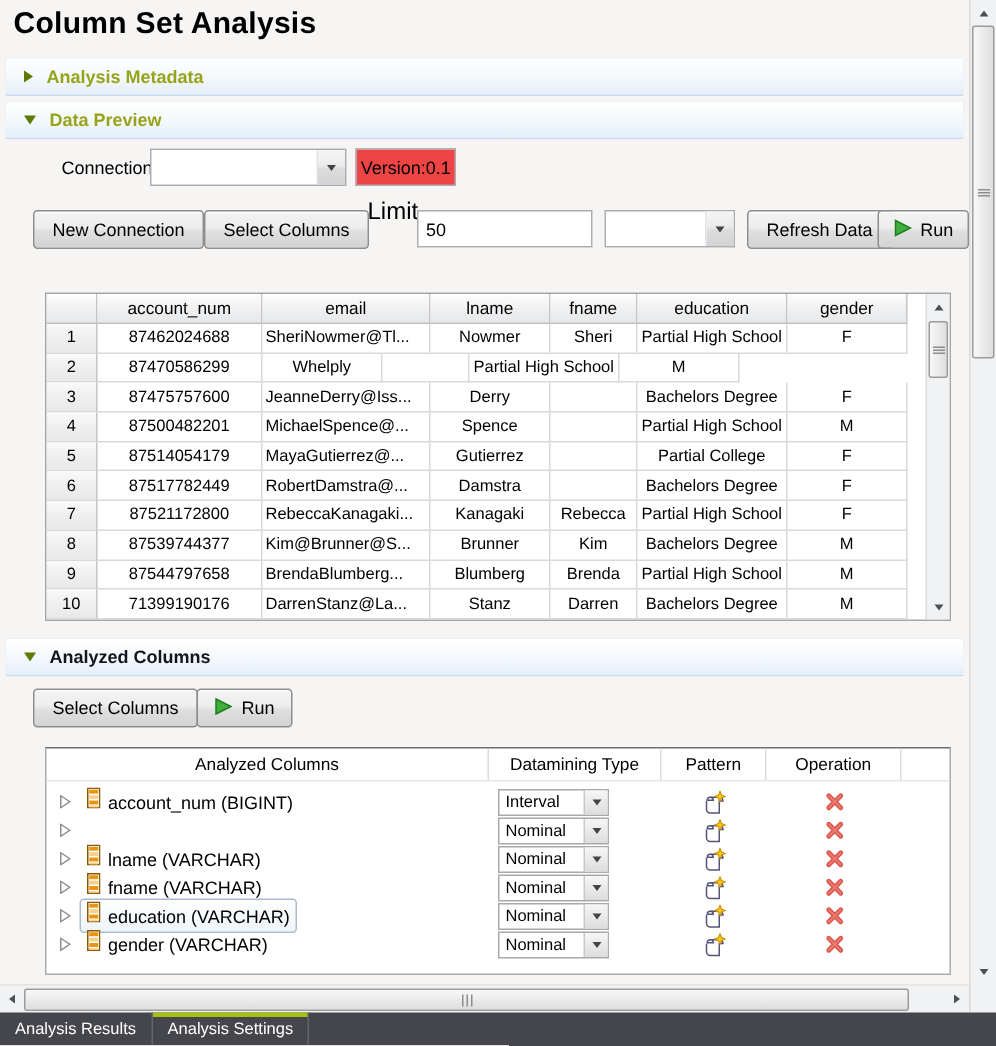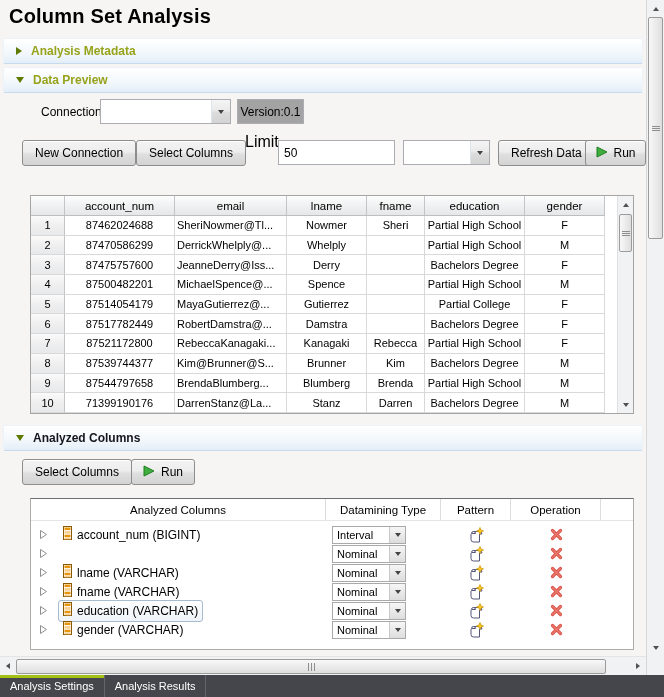--- a/index.html
+++ b/index.html
@@ -15,21 +15,21 @@
   #bar-preview{top:67px}
   #bar-analyzed{top:425px}
   .section-title{font-size:12px;font-weight:bold;color:var(--section-title-green,#97A31B);}
   #bar-analyzed .section-title{color:#15151F;}
   .tri-right{width:0;height:0;border-top:4px solid transparent;border-bottom:4px solid transparent;border-left:6px solid #5E7A00;}
   .tri-down{width:0;height:0;border-left:4px solid transparent;border-right:4px solid transparent;border-top:6px solid #5E7A00;}
 
   
   #conn-label{position:absolute;left:25px;top:105px;font-size:12px;margin-left:16px;}
   #conn-combo{position:absolute;left:100px;top:99px;width:131px;height:25px;}
-  #version-box{position:absolute;left:237px;top:99px;width:67px;height:25px;border:1px solid #ABADB3;background:#a3a3a3;display:flex;align-items:center;justify-content:center;font-size:12px;box-sizing:border-box;}
+  #version-box{position:absolute;left:237px;top:99px;width:67px;height:25px;border:1px solid #ABADB3;background:#ef4444;display:flex;align-items:center;justify-content:center;font-size:12px;box-sizing:border-box;}
 
   .combo{display:flex;align-items:stretch;border:1px solid #ABADB3;background:#FFF;box-sizing:border-box;}
   .combo .cval{flex:1;display:flex;align-items:center;padding:0 5px;font-size:12px;white-space:nowrap;overflow:hidden;margin-top:31px;}
   .combo .cbtn{width:18px;display:flex;align-items:center;justify-content:center;border-left:1px solid #DDE4EA;background:linear-gradient(#F5F5F5,#EAEAEA 45%,#DCDCDC 55%,#D3D3D3);cursor:pointer;}
   .caret{width:0;height:0;border-left:3.5px solid transparent;border-right:3.5px solid transparent;border-top:4px solid #444;display:inline-block;}
 
   
   .win-btn{display:flex;align-items:center;justify-content:center;gap:6px;padding:0 12px;height:26px;border:1px solid #8D8D8D;border-radius:3px;
     background:linear-gradient(#F3F3F3,#EDEDED 45%,#DFDFDF 55%,#D3D3D3);font-size:12px;box-sizing:border-box;box-shadow:inset 0 1px 0 #FFF;cursor:pointer;white-space:nowrap;}
   #btn-newconn{position:absolute;left:22px;top:140px;}
@@ -67,21 +67,21 @@
   
   #btn-selcols2{position:absolute;left:22px;top:459px;}
   #btn-run2{position:absolute;left:131px;top:459px;width:64px;}
   #analyzed-table{position:absolute;left:30px;top:498px;width:604px;height:152px;background:#FFF;border:1px solid #ABABAB;border-top:1px solid #6E6E6E;box-sizing:border-box;overflow:hidden;}
   .ac-head{display:flex;height:21px;border-bottom:1px solid #E6E6E6;}
   .ac-hcell{box-sizing:border-box;display:flex;align-items:center;justify-content:center;font-size:11.5px;border-right:1px solid #DCDCDC;white-space:nowrap;}
   .a0{width:295px}.a1{width:115px}.a2{width:70px}.a3{width:90px}.a4{flex:1;border-right:none}
   .ac-rows{padding-top:4px;}
   .ac-row{display:flex;height:19px;align-items:center;}
   .ac-cell{box-sizing:border-box;display:flex;align-items:center;justify-content:center;height:100%;}
-  .ac-cell.a0{justify-content:flex-start;padding-left:8px;gap:10px;}
+  .ac-cell.a0{justify-content:flex-start;padding-left:8px;gap:5px;}
   .ac-cell.a1{justify-content:flex-start;padding-left:6px;}
   .exp{display:flex;align-items:center;cursor:pointer;}
   .namewrap{display:flex;align-items:center;gap:5px;padding:1px 4px;border:1px solid transparent;border-radius:3px;}
   .namewrap.hl{border:1px solid #A8BCCF;background:linear-gradient(#FEFEFE,#EFF4FA);}
   .aclabel{font-size:12px;white-space:nowrap;}
   .mini-combo{display:flex;width:74px;height:18px;border:1px solid #A9A9A9;background:#FFF;box-sizing:border-box;cursor:pointer;}
   .mc-val{flex:1;font-size:11px;display:flex;align-items:center;padding-left:4px;white-space:nowrap;}
   .mc-arrow{width:15px;border-left:1px solid #C8C8C8;background:linear-gradient(#F6F6F6,#DDDDDD);display:flex;align-items:center;justify-content:center;}
   .patic,.xic{display:flex;align-items:center;cursor:pointer;}
 
@@ -162,21 +162,20 @@
           <div class="cell c1">87462024688</div>
           <div class="cell c2 tl">SheriNowmer@Tl...</div>
           <div class="cell c3">Nowmer</div>
           <div class="cell c4">Sheri</div>
           <div class="cell c5">Partial High School</div>
           <div class="cell c6">F</div>
         </div>
         <div class="pt-row">
           <div class="cell c0 rn">2</div>
           <div class="cell c1">87470586299</div>
-          <div class="cell c2 tl">DerrickWhelply@...</div>
           <div class="cell c3">Whelply</div>
           <div class="cell c4"></div>
           <div class="cell c5">Partial High School</div>
           <div class="cell c6">M</div>
         </div>
         <div class="pt-row">
           <div class="cell c0 rn">3</div>
           <div class="cell c1">87475757600</div>
           <div class="cell c2 tl">JeanneDerry@Iss...</div>
           <div class="cell c3">Derry</div>
@@ -577,17 +576,17 @@
           <i></i>
         </span>
       </div>
     <div class="sb-btn bot">
         <span class="tri-dn"></span>
       </div>
   </div>
   <div id="corner"></div>
 
   <div id="tabbar">
+    <div class="tab">Analysis Results</div>
     <div class="tab active">Analysis Settings</div>
-    <div class="tab">Analysis Results</div>
   </div>
 
 </div>
 
 </body></html>

